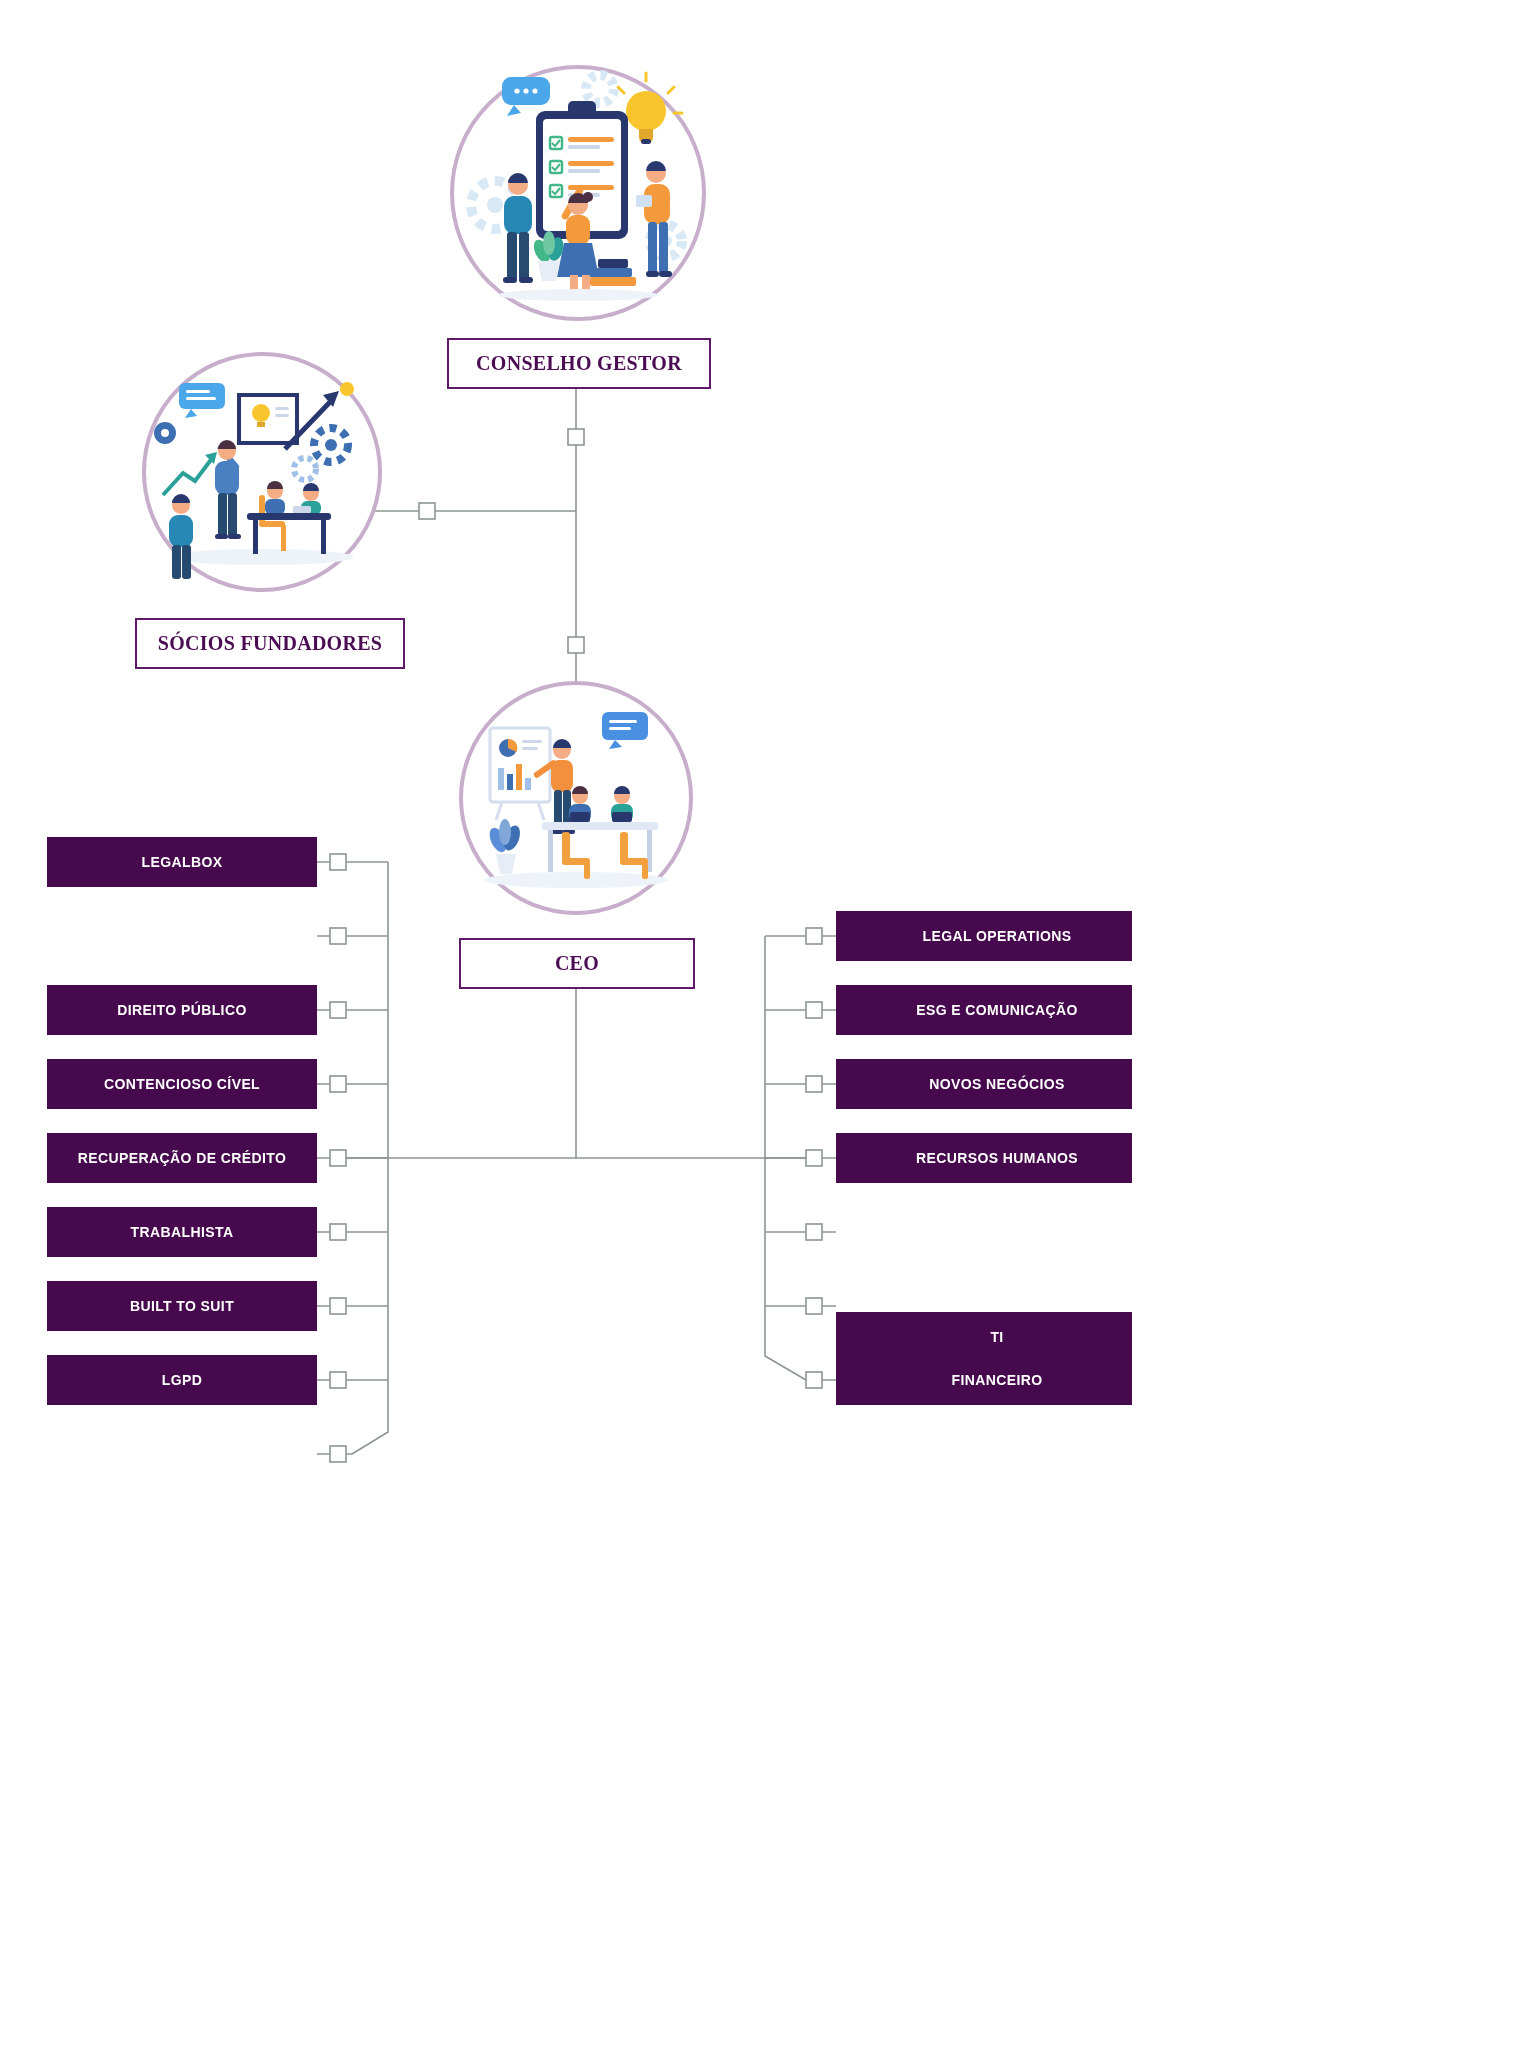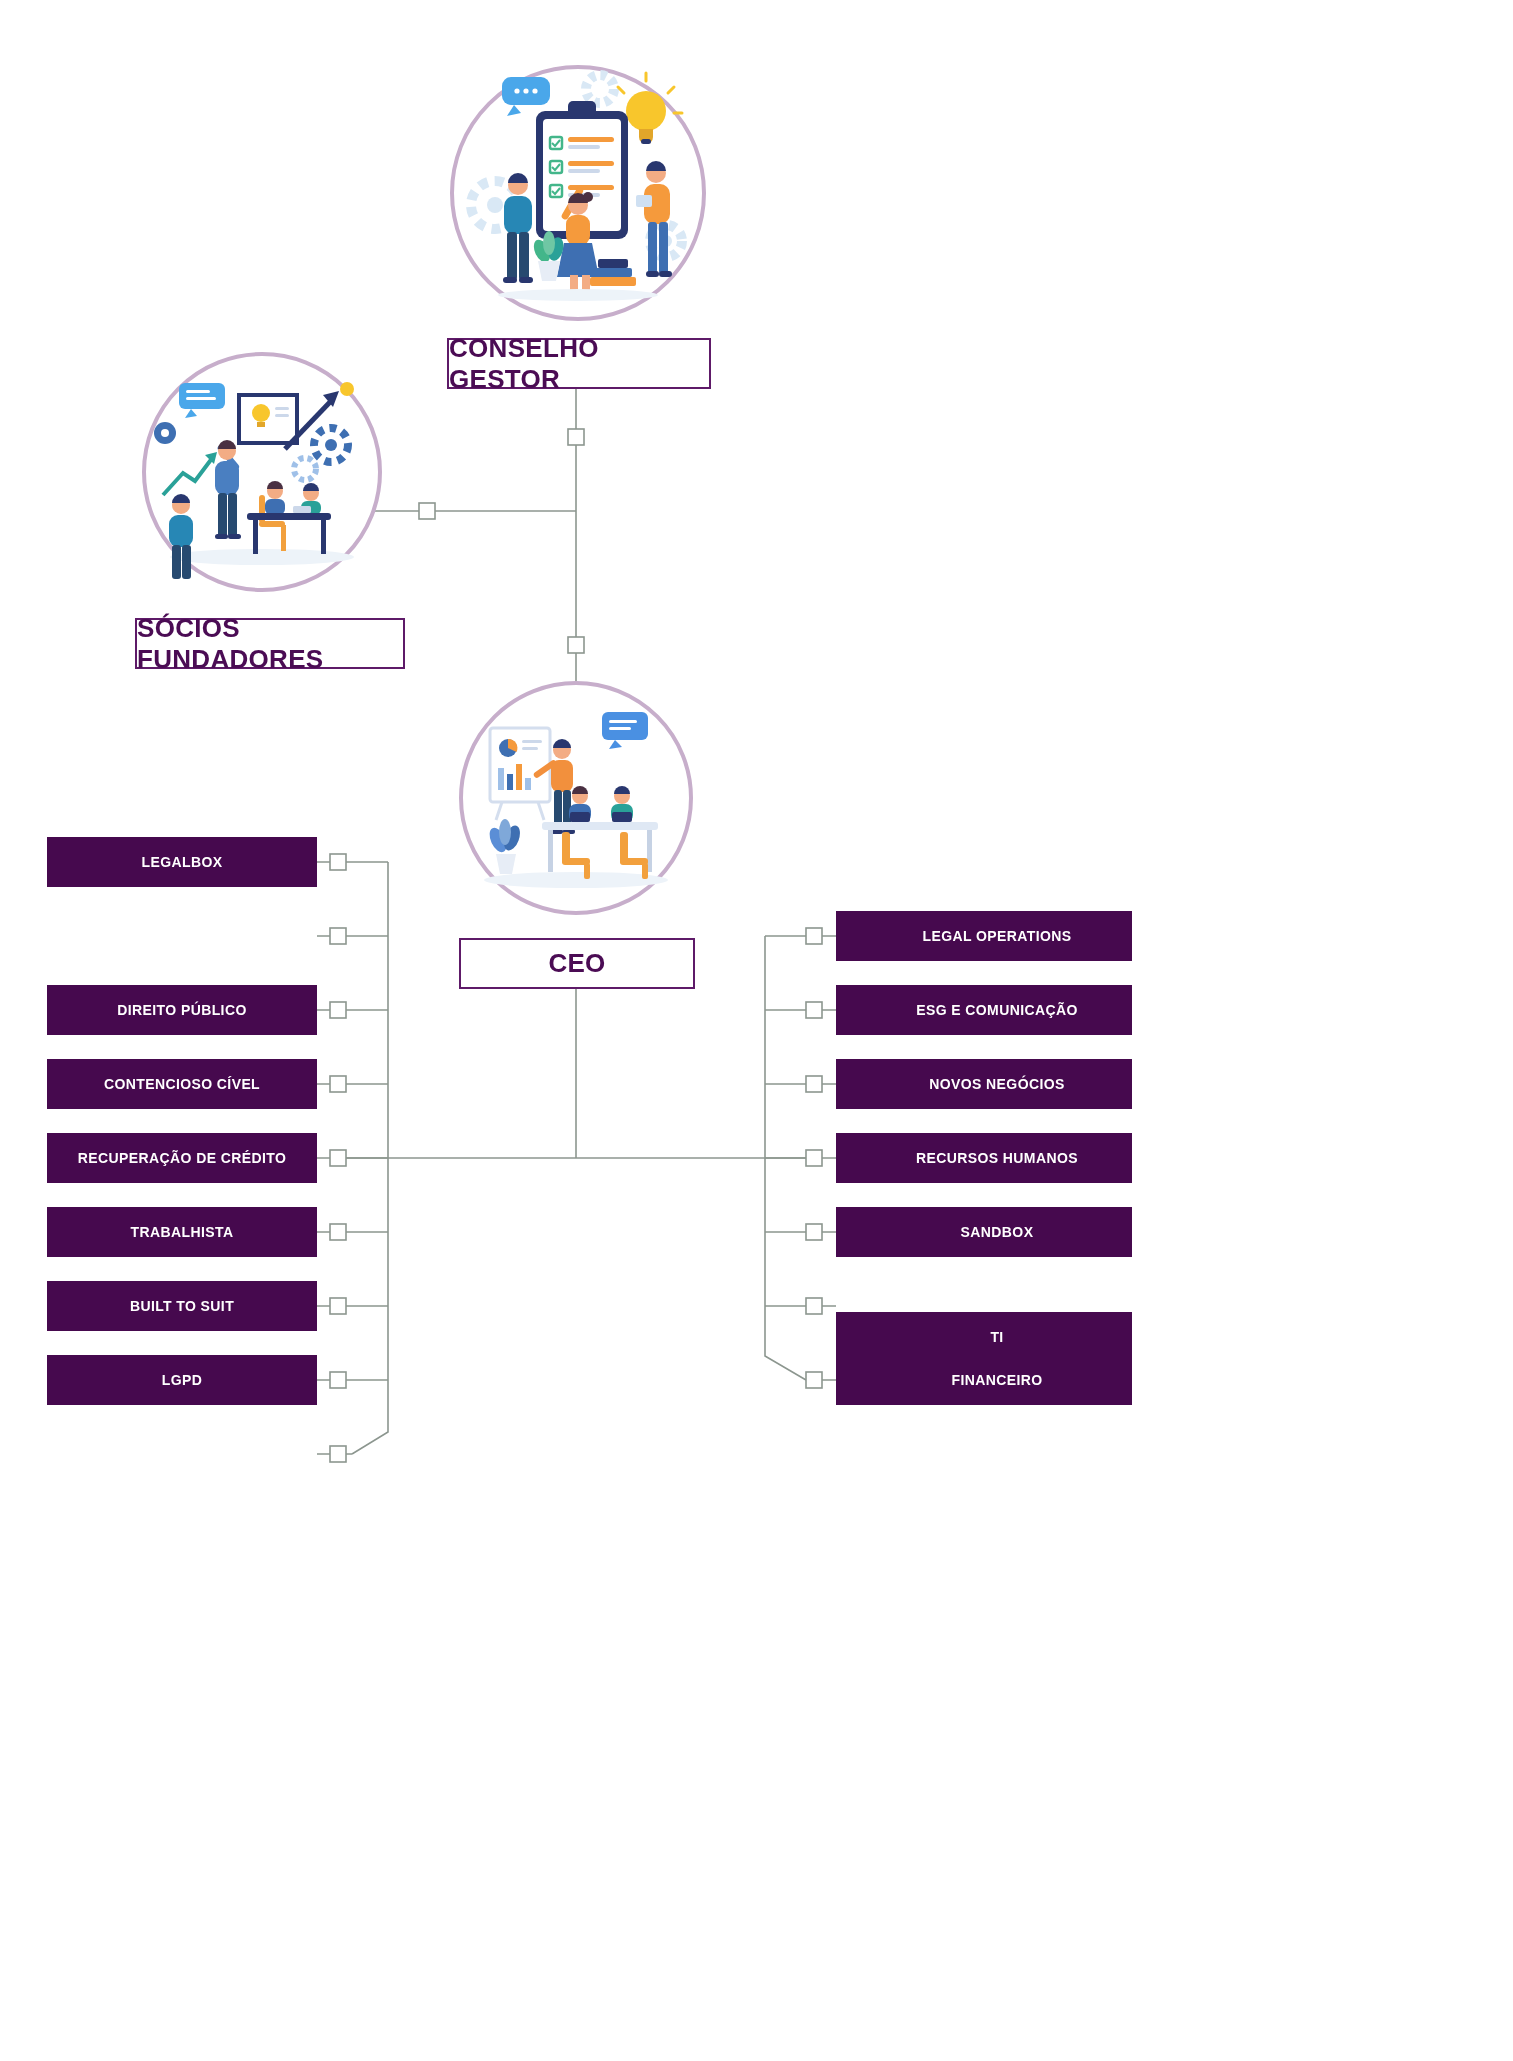--- a/index.html
+++ b/index.html
@@ -8,21 +8,21 @@
   .illus{position:absolute;z-index:2;}
   .dept{
     position:absolute;z-index:3;width:270px;height:50px;background:#46094e;color:#ffffff;
     display:flex;align-items:center;justify-content:center;font-weight:bold;font-size:14px;
     letter-spacing:.4px;
   }
   .dept.left{left:47px;}
   .dept.right{left:836px;padding-left:26px;}
   .title-box{
     position:absolute;z-index:3;background:#ffffff;border:2px solid #5e1a68;color:#4b0c54;
-    font-weight:bold;font-size:26px;letter-spacing:.3px;display:flex;align-items:center;justify-content:center;
+    font-weight:bold;font-size:20px;letter-spacing:.3px;display:flex;align-items:center;justify-content:center;font-family:Liberation Serif, serif;
   }
 </style>
 </head>
 <body>
 
 <div class="canvas">
 
   <svg class="connectors" width="1513" height="2061" viewBox="0 0 1513 2061">
     <g stroke="#8c968f" stroke-width="1.6" fill="none">
       <path d="M576 385 V700"></path>
@@ -293,17 +293,16 @@
   <div class="dept left" style="top:1059px">CONTENCIOSO CÍVEL</div>
   <div class="dept left" style="top:1133px">RECUPERAÇÃO DE CRÉDITO</div>
   <div class="dept left" style="top:1207px">TRABALHISTA</div>
   <div class="dept left" style="top:1281px">BUILT TO SUIT</div>
   <div class="dept left" style="top:1355px">LGPD</div>
 
   <div class="dept right" style="top:911px">LEGAL OPERATIONS</div>
   <div class="dept right" style="top:985px">ESG E COMUNICAÇÃO</div>
   <div class="dept right" style="top:1059px">NOVOS NEGÓCIOS</div>
   <div class="dept right" style="top:1133px">RECURSOS HUMANOS</div>
-  <div class="dept right" style="top:1207px">SANDBOX</div>
   <div class="dept right" style="top:1312px">TI</div>
   <div class="dept right" style="top:1355px">FINANCEIRO</div>
 
 </div>
 
 </body></html>

